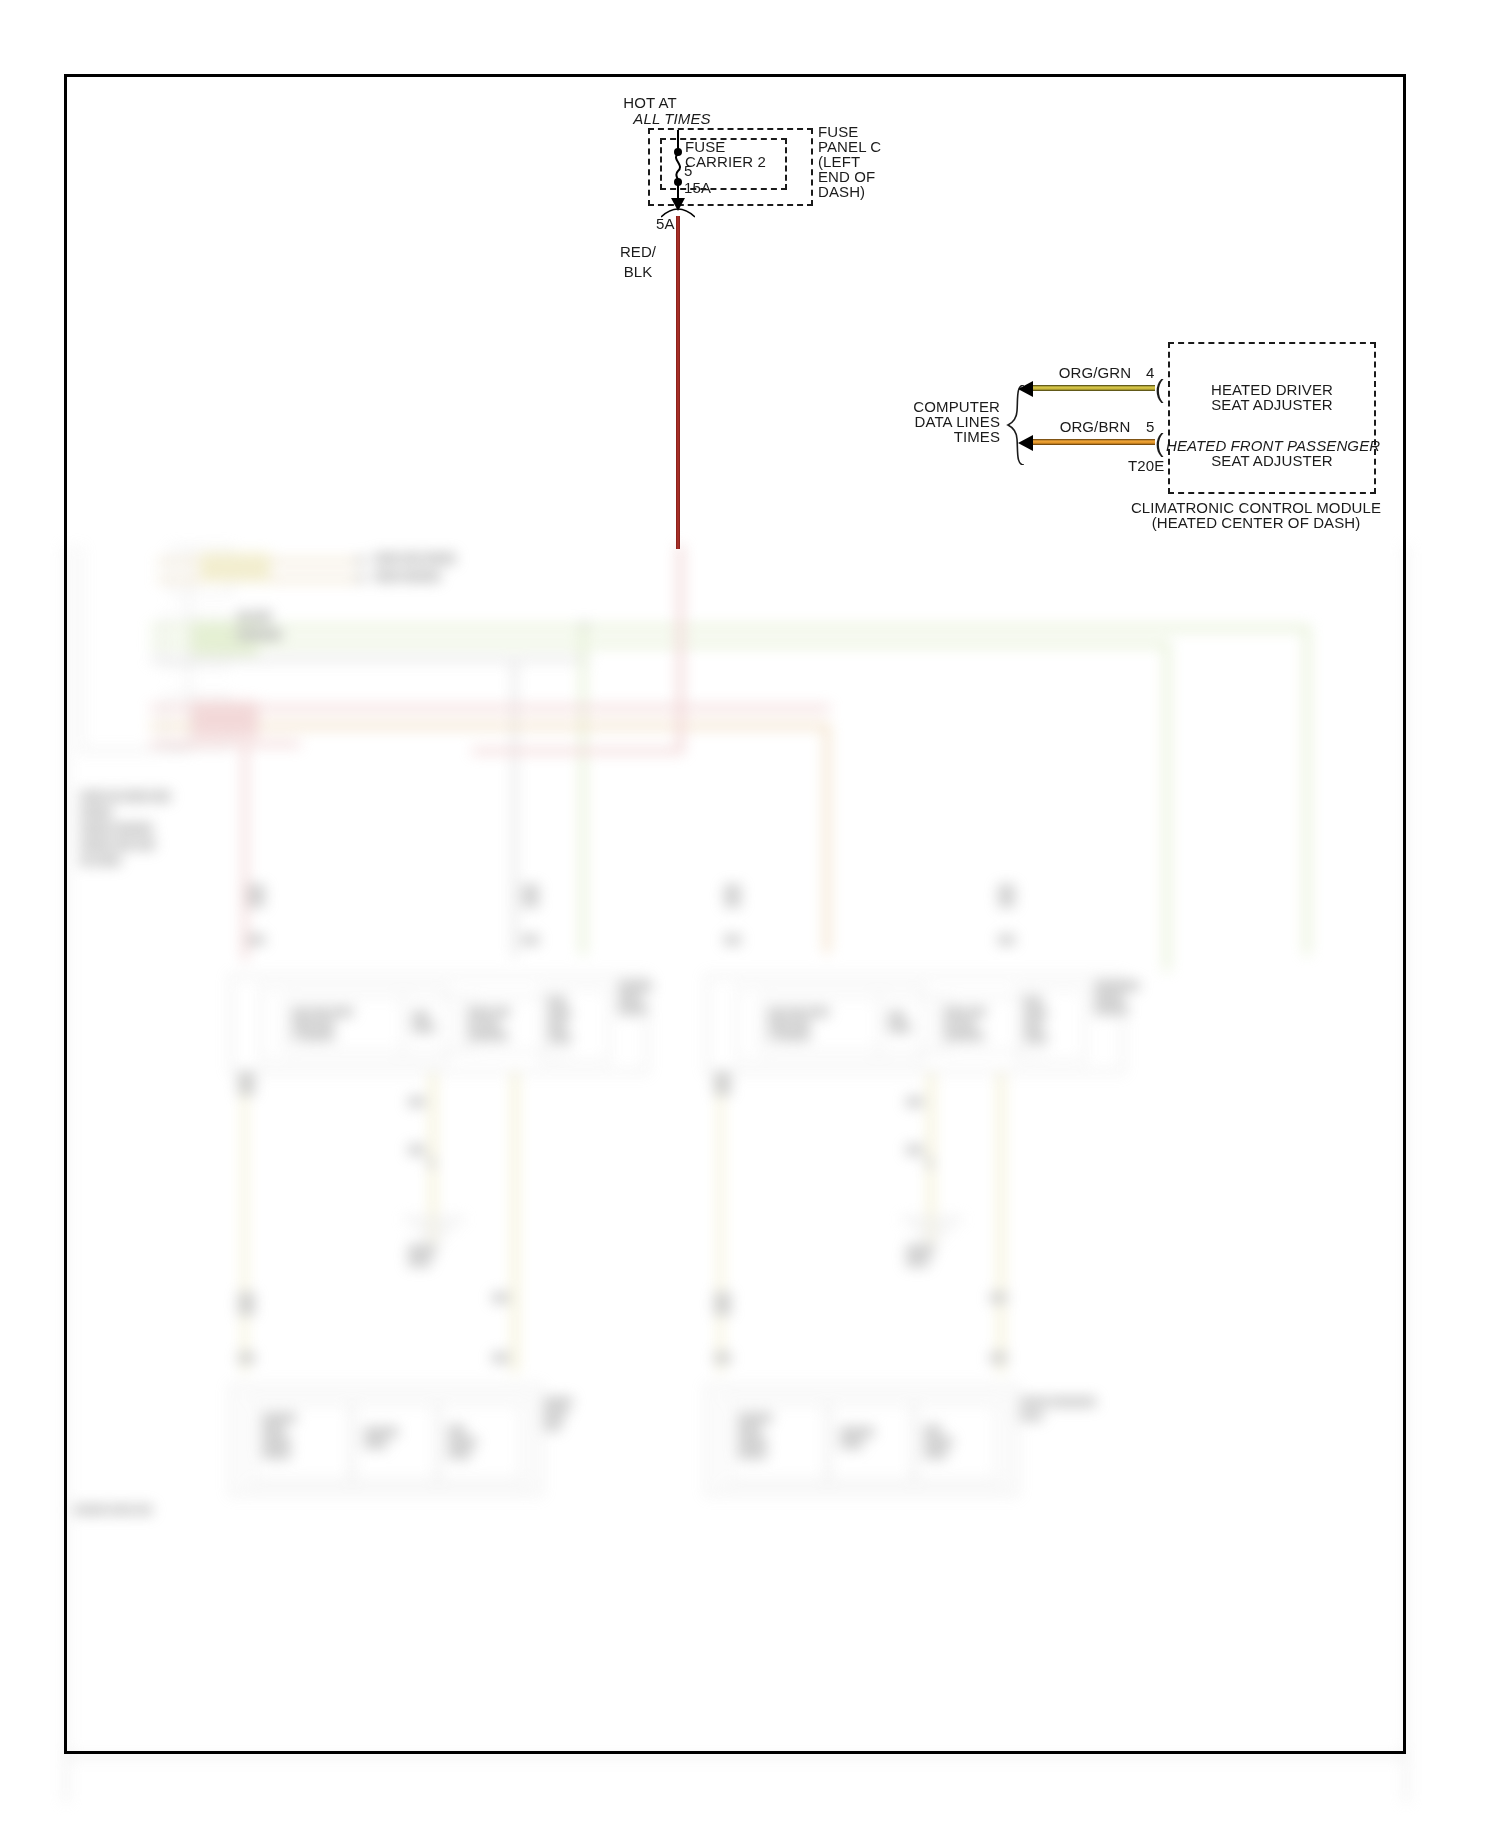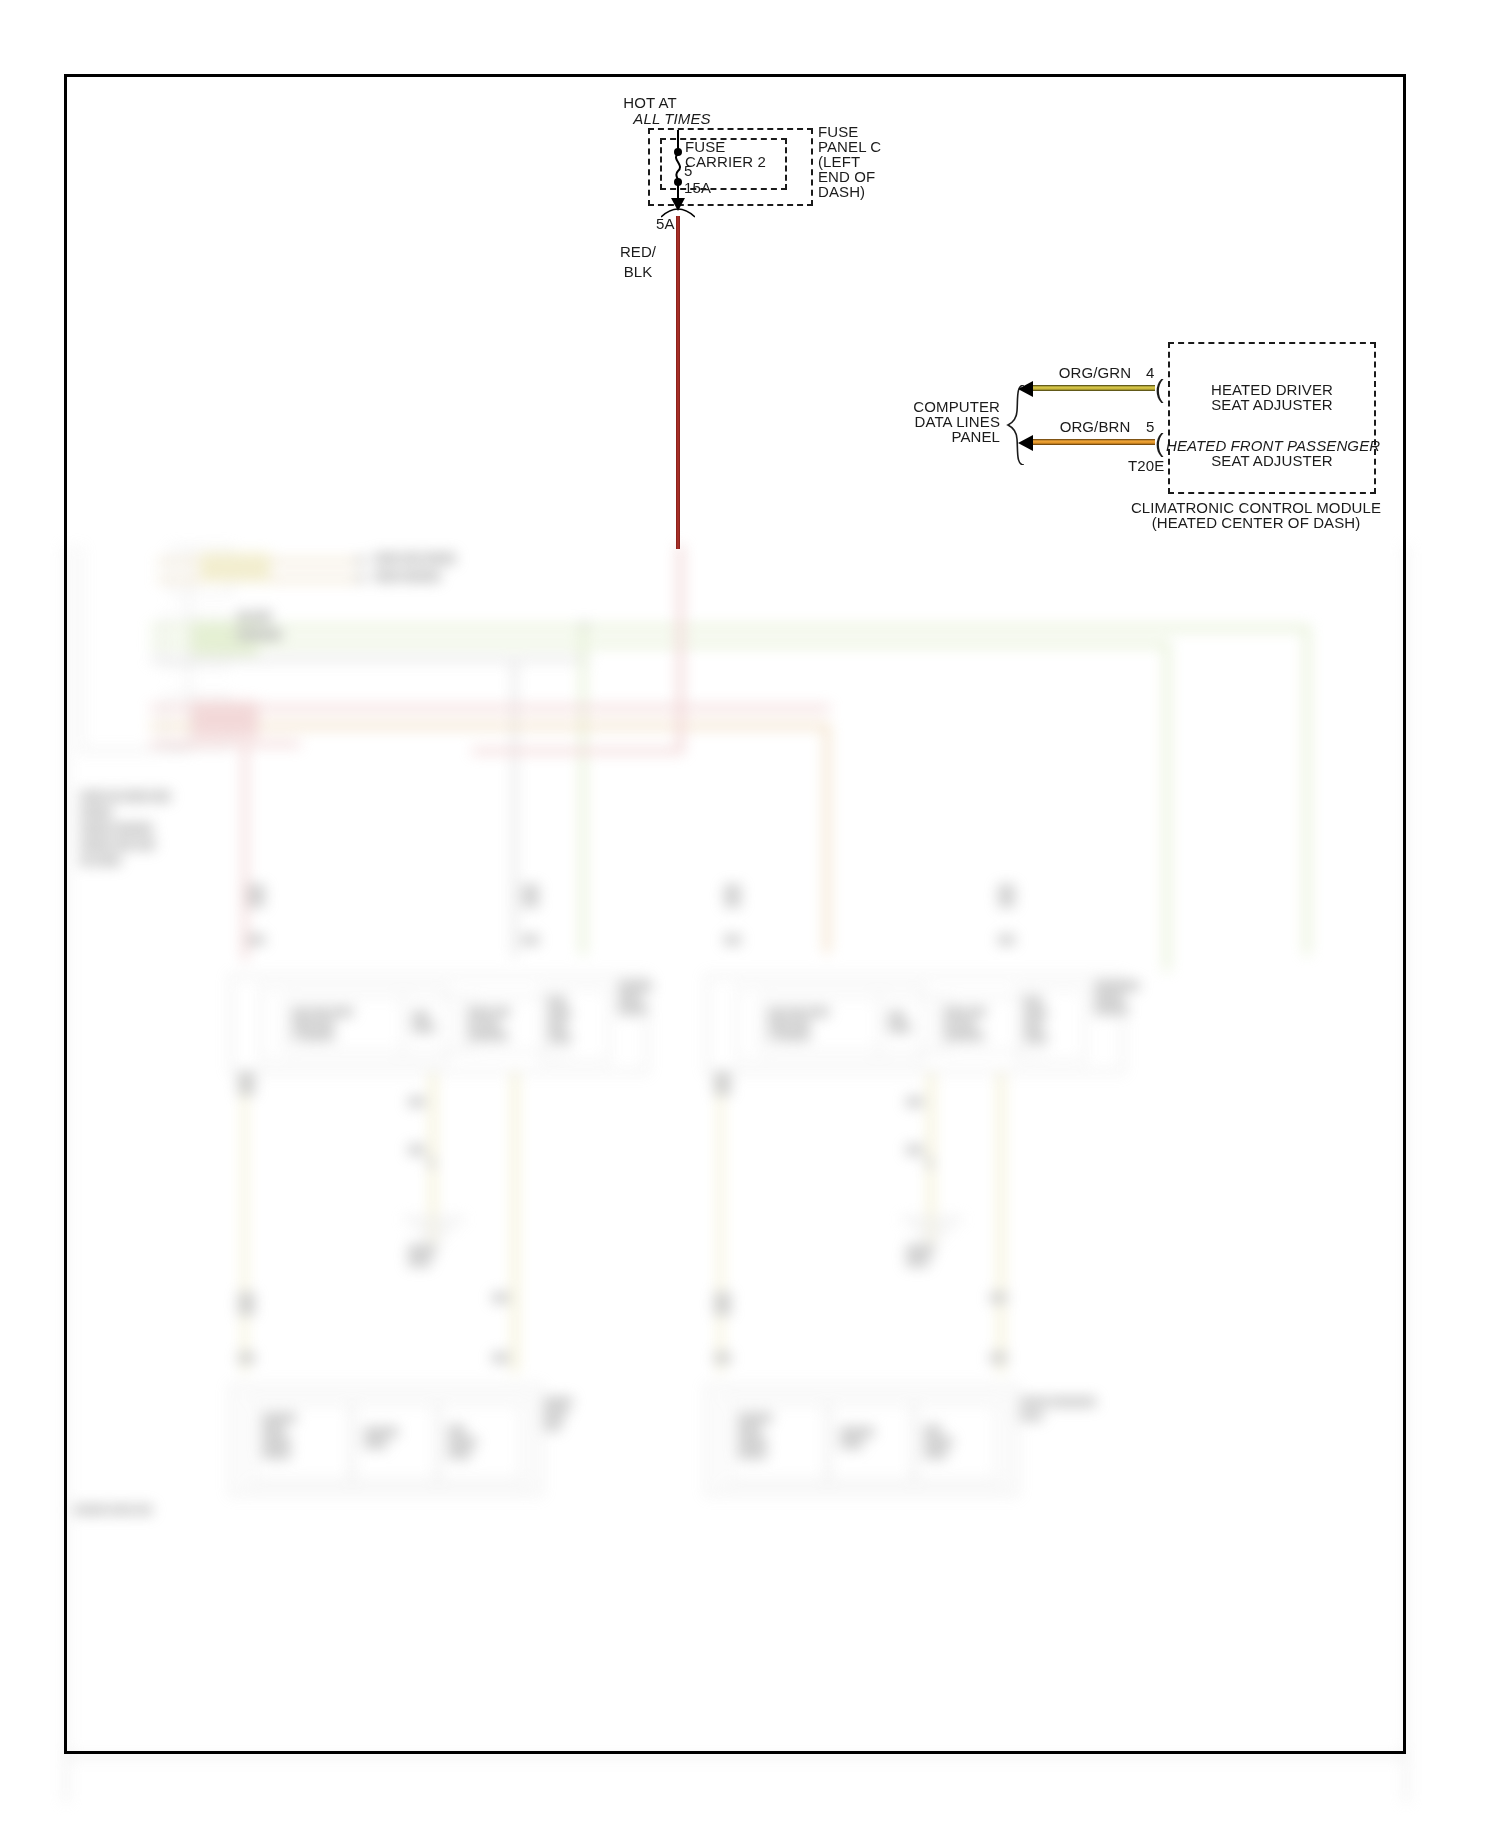--- a/index.html
+++ b/index.html
@@ -373,21 +373,21 @@
 DASH)</div>
 
     <div class="lbl" style="left:656px; top:216px;">5A</div>
 
     <div class="wire v w-redblk" style="left:676px; top:216px; width:4px; height:333px;"></div>
     <div class="lbl c" style="left:608px; top:244px; width:60px;">RED/</div>
     <div class="lbl c" style="left:608px; top:264px; width:60px;">BLK</div>
 
     <div class="lbl r" style="left:890px; top:399px; width:110px;">COMPUTER</div>
     <div class="lbl r" style="left:890px; top:414px; width:110px;">DATA LINES</div>
-    <div class="lbl r" style="left:890px; top:429px; width:110px;">PANEL</div>
+    <div class="lbl r" style="left:890px; top:429px; width:110px;">TIMES</div>
 
     <svg width="22" height="80" style="position:absolute;left:1006px;top:385px;" viewBox="0 0 22 80">
       <path d="M18 0 C 10 0, 12 14, 11 26 C 10.5 34, 6 38, 2 40 C 6 42, 10.5 46, 11 54 C 12 66, 10 80, 18 80" stroke="#1b1b1b" stroke-width="1.6" fill="none"></path>
     </svg>
 
     <div class="arrow-left" style="left:1018px; top:381px;"></div>
     <div class="wire h w-orggrn" style="left:1033px; top:385px; width:122px; height:6px;"></div>
     <div class="lbl c" style="left:1035px; top:365px; width:120px;">ORG/GRN</div>
     <div class="lbl" style="left:1146px; top:365px;">4</div>
     <div class="pin-paren" style="left:1155px; top:376px;">(</div>

